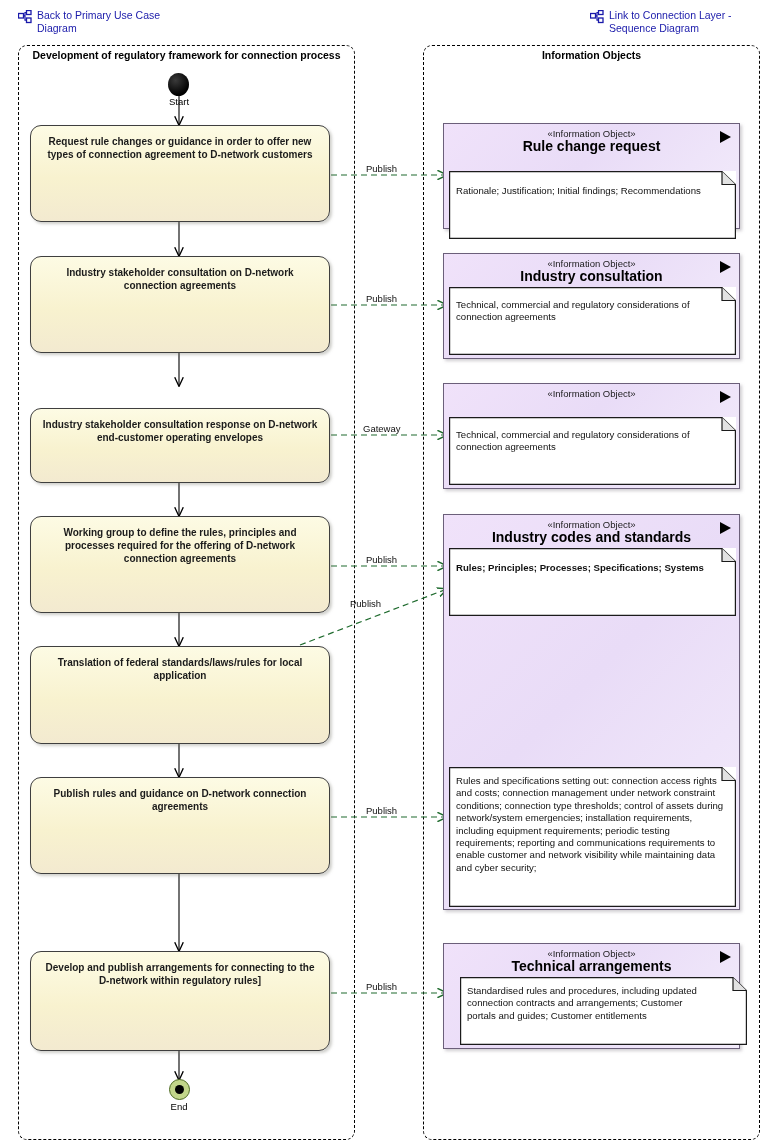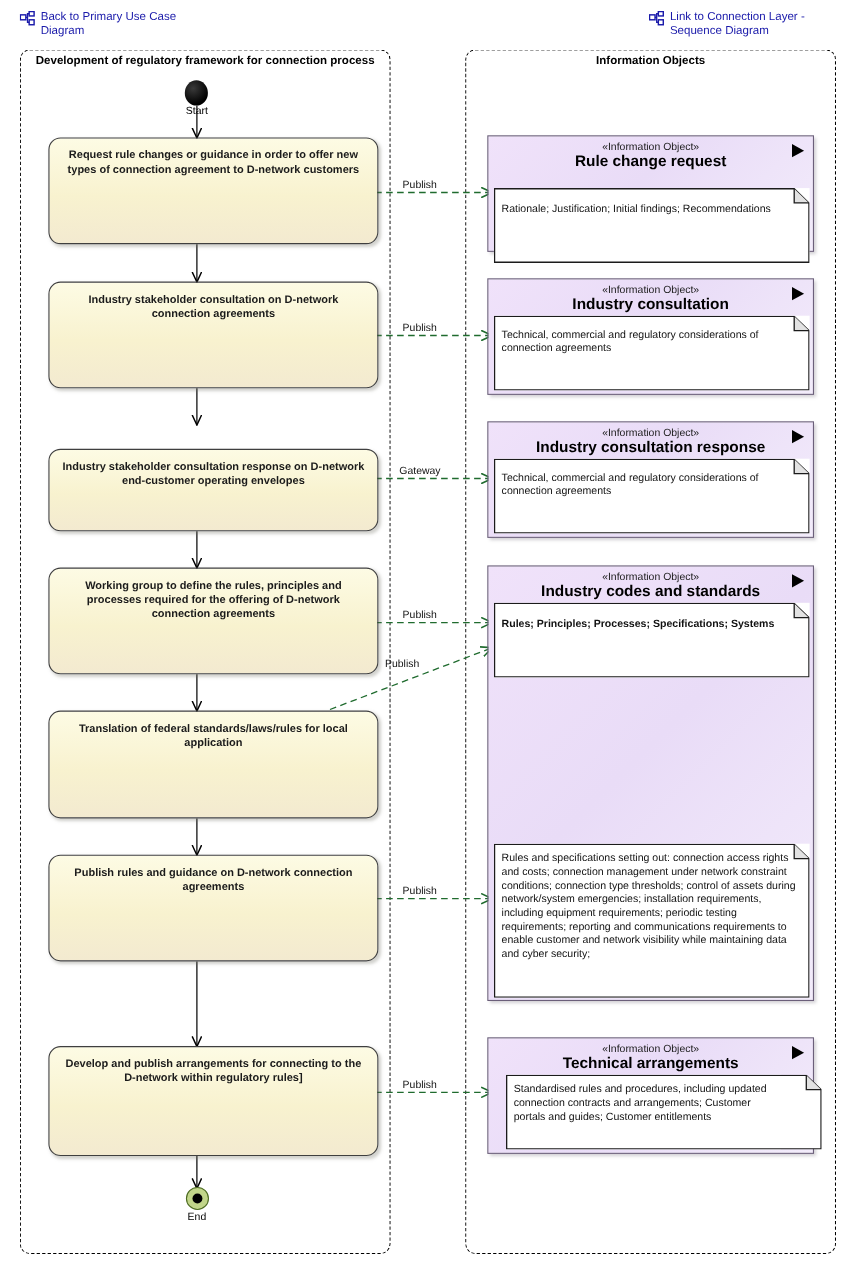--- a/index.html
+++ b/index.html
@@ -12,21 +12,21 @@
   .diag-link .lbl{color:#1a1aaa;font-size:10.5px;line-height:13px;white-space:pre-line;}
   .link-icon{width:14px;height:14px;flex:0 0 14px;margin-top:1px;}
 
   
   .partition{position:absolute;border:1.3px dashed #000;border-radius:9px;box-sizing:border-box;background:transparent;}
   .partition-title{position:absolute;text-align:center;font-size:10.5px;font-weight:bold;color:#000;}
 
   
   .activity{position:absolute;box-sizing:border-box;border:1.2px solid #3f3f3f;border-radius:11px;
             background:linear-gradient(180deg,#fdfbe4 0%,#f8f2cf 55%,#f3ead0 100%);
-            box-shadow:2px 2px 3px rgba(120,120,110,.35);margin-left:14px;}
+            box-shadow:2px 2px 3px rgba(120,120,110,.35);}
   .activity .txt{position:absolute;left:8px;right:8px;top:9px;text-align:center;
                  font-size:10px;font-weight:bold;line-height:13px;color:#1b1b1b;}
 
   
   .start-node{position:absolute;width:21px;height:23px;border-radius:50%;
               background:radial-gradient(circle at 36% 32%,#3a3a3a 0%,#000 70%);}
   .node-cap{position:absolute;font-size:9.5px;text-align:center;color:#000;}
   .end-node{position:absolute;width:21px;height:21px;border-radius:50%;
             border:1.6px solid #4d6b22;background:#c2d68a;box-sizing:border-box;
             display:flex;align-items:center;justify-content:center;}
@@ -190,21 +190,20 @@
         <path d="M0.6,0.6 H273 L286.4,13.5 V67.4 H0.6 Z" fill="#ffffff" stroke="#1b1b1b" stroke-width="1.2"></path>
         <path d="M273,0.6 V13.5 H286.4" fill="#e2e2e2" stroke="#1b1b1b" stroke-width="1.2"></path>
       </svg>
       <div class="ntxt" style="top:12px;">Technical, commercial and regulatory considerations of connection agreements</div>
     </div>
   </div>
 
   <div class="infoobj" style="left:443px;top:383px;width:297px;height:106px;">
     <div class="hdr">
       <div class="stereo">«Information Object»</div>
-      <div class="name">Industry consultation response</div>
     </div>
     <div class="tri-icon"></div>
     <div class="note" style="left:5px;top:33px;width:287px;height:68px;">
       <svg width="287" height="68" viewBox="0 0 287 68">
         <path d="M0.6,0.6 H273 L286.4,13.5 V67.4 H0.6 Z" fill="#ffffff" stroke="#1b1b1b" stroke-width="1.2"></path>
         <path d="M273,0.6 V13.5 H286.4" fill="#e2e2e2" stroke="#1b1b1b" stroke-width="1.2"></path>
       </svg>
       <div class="ntxt" style="top:12px;">Technical, commercial and regulatory considerations of connection agreements</div>
     </div>
   </div>

